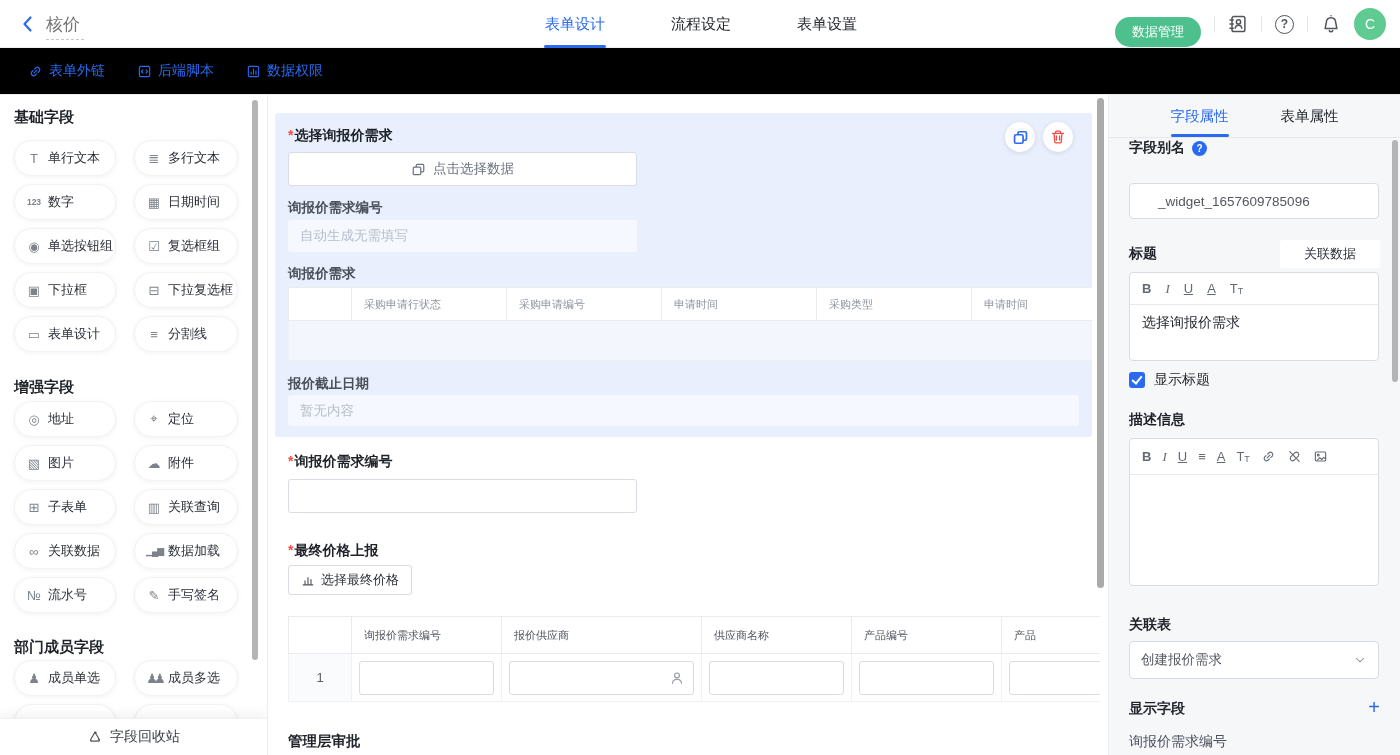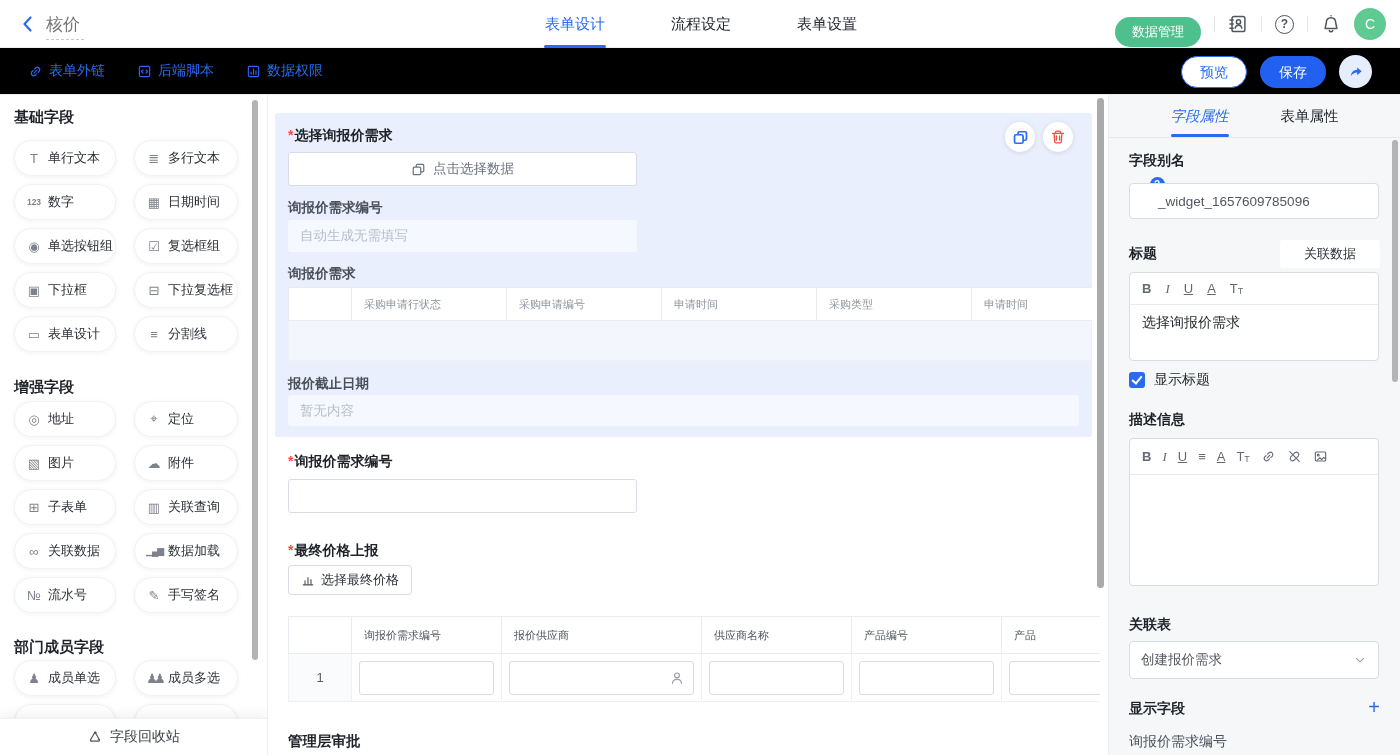--- a/index.html
+++ b/index.html
@@ -68,21 +68,21 @@
   .tbl2 .th { height:38px; color:#4e545d; }
   .td { height:48px; background:#fff; border:1px solid #f0f1f4; border-left:none; border-top:none; flex:none; display:flex; align-items:center; padding:0 7px; position:relative; }
   .td:first-child { border-left:1px solid #f0f1f4; background:#fafbfc; justify-content:center; color:#595f66; font-size:13px; }
   .cell-input { width:100%; height:34px; background:#fff; border:1px solid #d8dce3; border-radius:3px; position:relative; cursor:text; }
   .cell-input .pico { position:absolute; right:8px; top:8px; width:16px; height:16px; color:#9aa0aa; }
 
   
   .panel { position:absolute; left:1108px; top:95px; width:292px; height:660px; background:#f6f7f9; border-left:1px solid #ebedf0; }
   .p-tabs { position:absolute; left:0; top:0; width:100%; height:43px; display:flex; justify-content:center; gap:52px; border-bottom:1px solid #e7e8ea; }
   .p-tab { position:relative; line-height:42px; font-size:14.5px; color:#1f2329; cursor:pointer; }
-  .p-tab.active { color:#2a6af0;font-style:italic; }
+  .p-tab.active { color:#2a6af0; }
   .p-tab.active::after { content:""; position:absolute; left:50%; transform:translateX(-50%); bottom:0; width:58px; height:3px; background:#2a6af0; border-radius:2px; }
   .p-lbl { font-size:14px; font-weight:bold; color:#1f2329; }
   .help-filled { width:15px; height:15px; border-radius:50%; background:#2a6af0; color:#fff; font-size:10px; font-weight:bold; display:flex; align-items:center; justify-content:center; cursor:pointer; }
   .p-input { position:absolute; left:20px; width:250px; background:#fff; border:1px solid #d8dce3; border-radius:4px; display:flex; align-items:center; padding:0 11px; font-size:13.5px; color:#53575e; cursor:text; }
   .assoc-btn { position:absolute; right:20px; top:145px; width:100px; height:28px; background:#fff; border-radius:3px; font-size:13px; color:#2b2f36; display:flex; align-items:center; justify-content:center; cursor:pointer; }
   .editor { position:absolute; left:20px; width:250px; background:#fff; border:1px solid #d8dce3; border-radius:4px; overflow:hidden; }
   .ed-toolbar { display:flex; align-items:center; gap:14px; padding:0 12px; border-bottom:1px solid #e9eaee; color:#646a73; }
   .ed-b { font-size:13px; cursor:pointer; color:#646a73; display:flex; align-items:flex-end; }
   .ed-b.b { font-weight:bold; }
   .ed-b.i { font-style:italic; font-family:"Liberation Serif",serif; }
@@ -159,29 +159,20 @@
         <span>后端脚本</span>
       </div>
       <div class="tlink">
         <svg viewBox="0 0 16 16" fill="none" stroke="currentColor" stroke-width="1.2" stroke-linecap="round">
             <rect x="2.5" y="2.5" width="11" height="11" rx="1.5"></rect>
             <path d="M5.4 11 V8.6 M8 11 V5.4 M10.6 11 V7.2"></path>
           </svg>
         <span>数据权限</span>
       </div>
     </div>
-    <div class="tbar-right">
-      <div class="btn-outline">预览</div>
-      <div class="btn-primary">保存</div>
-      <div class="share-btn">
-        <svg viewBox="0 0 20 20" width="17" height="17">
-            <path d="M12 5.2 L17.2 9.8 L12 14.4 L12 11.3 C8.8 11.3 6.3 12.8 4.4 15.6 C4.9 10.6 8 7.9 12 7.8 Z" fill="#2a6af0"></path>
-          </svg>
-      </div>
-    </div>
   </div>
 
   <div class="sidebar">
     <div class="sec-title" style="top:13px;">基础字段</div>
     <div class="pill-grid" style="top:45px;">
       <div class="fpill">
           <span class="ic">T</span>
           <span class="lb">单行文本</span>
         </div>
       <div class="fpill">
@@ -392,21 +383,21 @@
     <div class="abs fld-title" style="left:20px; top:637px; font-size:14.5px;">管理层审批</div>
   </div>
   <div class="sb" style="left:1097px; top:98px; width:7px; height:490px; background:#a9aaac;"></div>
 
   <div class="panel">
     <div class="p-tabs">
       <div class="p-tab active">字段属性</div>
       <div class="p-tab">表单属性</div>
     </div>
 
-    <div class="abs" style="left:20px; top:57px; display:flex; align-items:center; gap:7px;flex-direction:column;">
+    <div class="abs" style="left:20px; top:44px; display:flex; align-items:center; gap:7px;">
       <span class="p-lbl">字段别名</span>
       <span class="help-filled">
           <span>?</span>
         </span>
     </div>
     <div class="p-input" style="top:88px; height:36px;padding-left:28px;">
         <span>_widget_1657609785096</span>
       </div>
 
     <div class="abs p-lbl" style="left:20px; top:150px;">标题</div>

